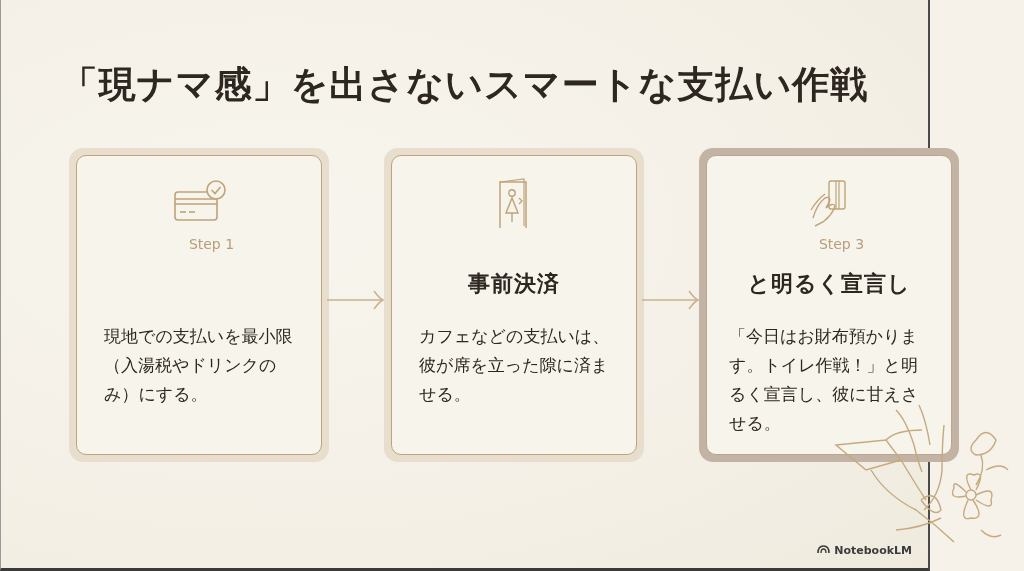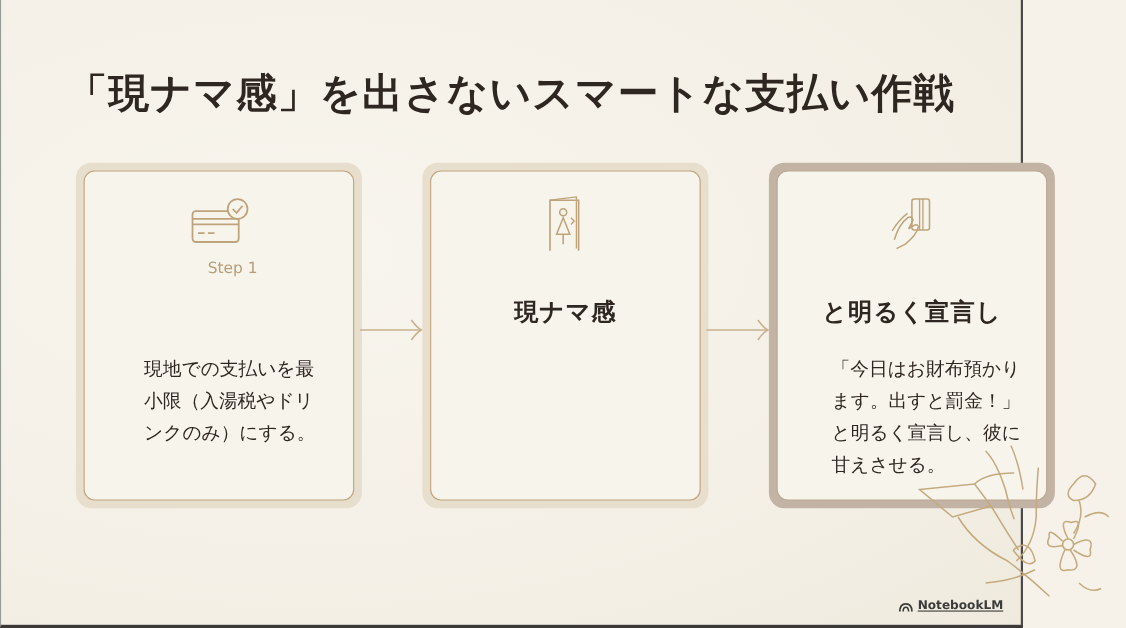--- a/index.html
+++ b/index.html
@@ -34,27 +34,27 @@
   .step {
     position: absolute; top: 80px; left: 0; right: 0; text-align: center;
     font-size: 14px; color: #b79e7a; padding-left: 25px;
   }
   .heading {
     position: absolute; top: 113px; left: 0; right: 0; text-align: center;
     font-size: 22px; font-weight: bold; color: #2e2620; letter-spacing: 1px;
   }
   .body-text {
     position: absolute; top: 166px; left: 27px; right: 20px;
-    font-size: 17px; line-height: 29px; color: #2e2620; margin-left: 27px;
+    font-size: 17px; line-height: 29px; color: #2e2620;
   }
   .arrow { position: absolute; top: 290px; width: 58px; height: 20px; }
   .decor { position: absolute; left: 825px; top: 400px; width: 185px; height: 150px; }
   .brand {
     position: absolute; right: 16px; bottom: 11px; font-size: 11px; font-weight: bold; color: #3b3b3b;
-    display: flex; align-items: flex-end; gap: 4px; text-decoration: underline;
+    display: flex; align-items: flex-start; gap: 4px;
   }
 </style>
 </head>
 <body>
 
 <div class="frame">
 
   <div class="title">「現ナマ感」を出さないスマートな支払い作戦</div>
 
   <div class="card" style="left:68px;">
@@ -81,40 +81,42 @@
   <div class="card" style="left:383px;">
     <div class="card-inner">
       <svg class="icon" viewBox="0 0 60 52">
         <polyline points="16,50 16,4 42,4 42,50" fill="none" stroke="#bfa37a" stroke-width="1.5"></polyline>
         <polyline points="16,4 40,1 40,48" fill="none" stroke="#bfa37a" stroke-width="1.2"></polyline>
         <circle cx="28" cy="15" r="3.2" fill="none" stroke="#bfa37a" stroke-width="1.4"></circle>
         <polygon points="28,20 22,35 34,35" fill="none" stroke="#bfa37a" stroke-width="1.4"></polygon>
         <line x1="28" y1="35" x2="28" y2="44" stroke="#bfa37a" stroke-width="1.4"></line>
         <polyline points="35,20 38,23 35,26" fill="none" stroke="#bfa37a" stroke-width="1.3"></polyline>
       </svg>
-      <div class="heading">現ナマ感</div>
+      <div class="heading">事前決済</div>
+      <div class="body-text">カフェなどの支払いは、彼が席を立った隙に済ませる。</div>
     </div>
   </div>
 
   <svg class="arrow" style="left:641px;" viewBox="0 0 58 20">
     <line x1="0" y1="10" x2="56" y2="10" stroke="#c9b28f" stroke-width="1.5"></line>
     <path d="M47 1 Q52 8 56 10 Q52 12 47 19" fill="none" stroke="#c9b28f" stroke-width="1.5"></path>
   </svg>
 
   <div class="card dark" style="left:698px;">
     <div class="card-inner">
       <svg class="icon" viewBox="0 0 60 52">
         <rect x="30" y="3" width="16" height="28" rx="2" fill="none" stroke="#bfa37a" stroke-width="1.4"></rect>
         <line x1="37" y1="3" x2="37" y2="31" stroke="#bfa37a" stroke-width="1.2"></line>
         <line x1="40" y1="3" x2="40" y2="31" stroke="#bfa37a" stroke-width="1.2"></line>
         <path d="M14 40 Q18 26 26 20 Q30 18 31 22 L27 30 Q34 24 36 28 Q34 36 24 44 L16 48" fill="none" stroke="#bfa37a" stroke-width="1.4"></path>
         <path d="M12 32 Q18 22 26 16" fill="none" stroke="#bfa37a" stroke-width="1.3"></path>
       </svg>
+      <div class="step">Step 3</div>
       <div class="heading">と明るく宣言し</div>
-      <div class="body-text" style="left:22px;">「今日はお財布預かります。出すと罰金！」と明るく宣言し、彼に甘えさせる。</div>
+      <div class="body-text" style="left:22px;">「今日はお財布預かります。トイレ作戦！」と明るく宣言し、彼に甘えさせる。</div>
     </div>
   </div>
 
   <svg class="decor" viewBox="0 0 185 150">
     <g fill="none" stroke="#c5aa7e" stroke-width="1.4">
       <path d="M10 45 L60 40 L75 60 L40 70 Z"></path>
       <path d="M70 10 Q80 20 88 45 Q92 62 96 72"></path>
       <path d="M93 5 Q100 20 104 45"></path>
       <path d="M118 25 Q116 45 116 70 Q114 95 98 110"></path>
       <path d="M60 40 Q70 30 96 30"></path>

